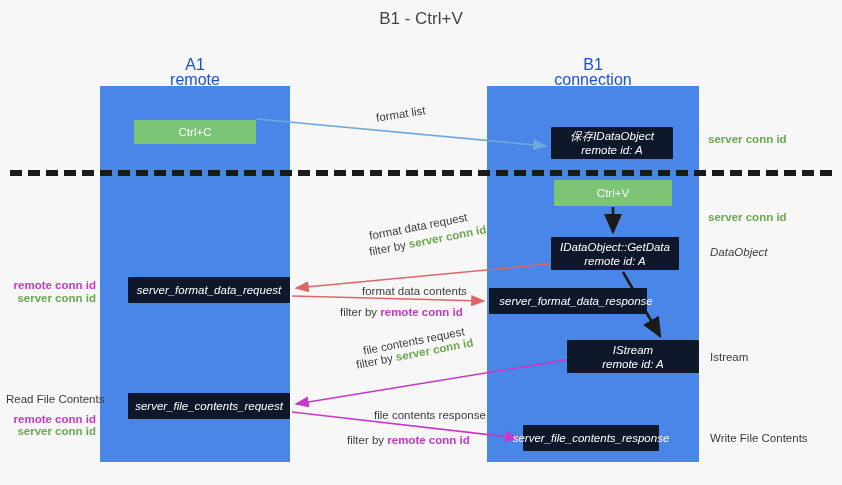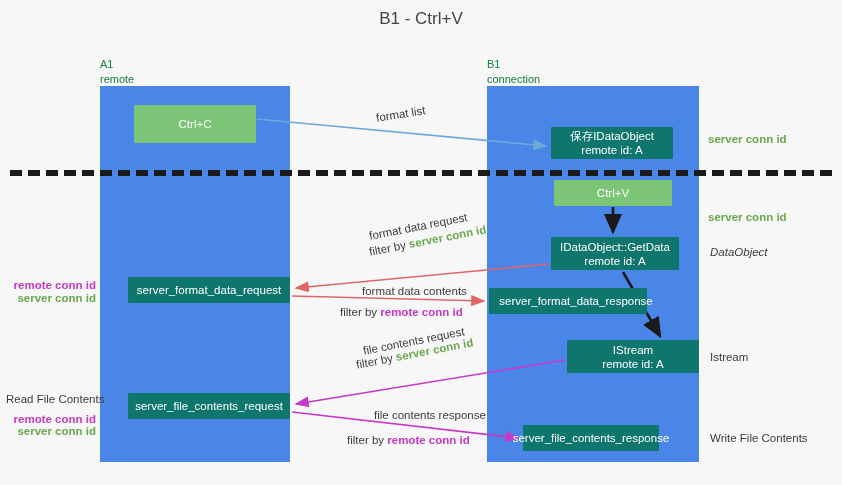--- a/index.html
+++ b/index.html
@@ -27,24 +27,24 @@
   #title {
     top: 8px; left: 0; width: 842px;
     text-align: center;
     font-size: 17px;
     line-height: 21px;
     color: #444;
   }
 
   
   .col-header {
-    text-align: left;
-    font-size: 11px;
+    text-align: center;
+    font-size: 16px;
     line-height: 15px;
-    color: #15803d;
+    color: #1d4ed8;
   }
   #hdr-a1 { top: 57px; left: 100px; width: 190px; }
   #hdr-b1 { top: 57px; left: 487px; width: 212px; }
 
   
   .lane {
     background: #4a86e8;
     top: 86px;
     height: 376px;
   }
@@ -65,24 +65,24 @@
     align-items: center;
     justify-content: center;
     color: #ffffff;
     font-size: 11.5px;
     line-height: 14px;
     text-align: center;
     border-radius: 1px;
     padding: 2px 4px;
   }
   .box.green  { background: #7cc576; }
-  .box.orange { background: #0f766e; }
+  .box.orange { background: #0f172a; font-style: italic; }
   .box .l2 { font-size: 11.5px; }
 
-  #box-ctrlc   { top: 105px; left: 134px; width: 122px; height: 38px; }
+  #box-ctrlc   { top: 120px; left: 134px; width: 122px; height: 24px; }
   #box-save    { top: 127px; left: 551px; width: 122px; height: 32px; }
   #box-ctrlv   { top: 180px; left: 554px; width: 118px; height: 26px; }
   #box-getdata { top: 237px; left: 551px; width: 128px; height: 33px; }
   #box-sfdreq  { top: 277px; left: 128px; width: 162px; height: 26px; }
   #box-sfdres  { top: 288px; left: 489px; width: 158px; height: 26px; padding-left: 20px; }
   #box-istream { top: 340px; left: 567px; width: 132px; height: 33px; }
   #box-sfcreq  { top: 393px; left: 128px; width: 162px; height: 26px; }
   #box-sfcres  { top: 425px; left: 523px; width: 136px; height: 26px; }
 
   

